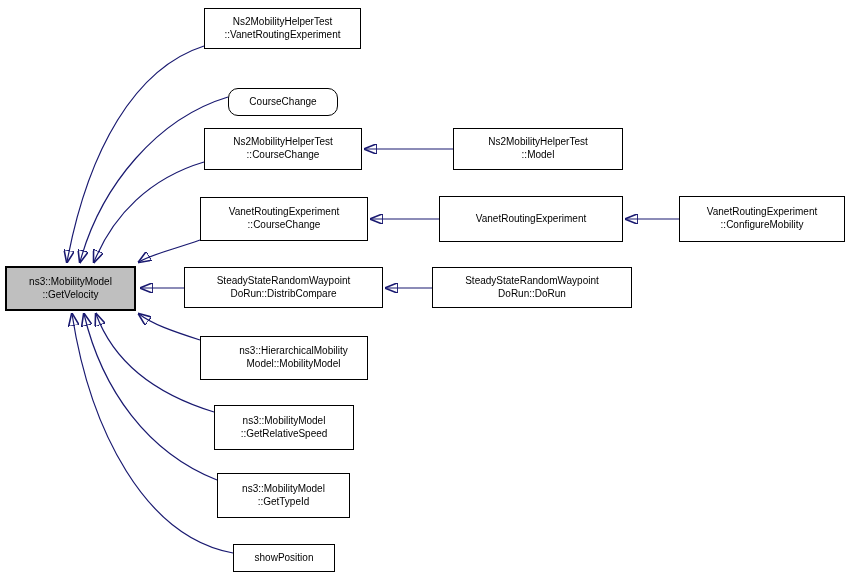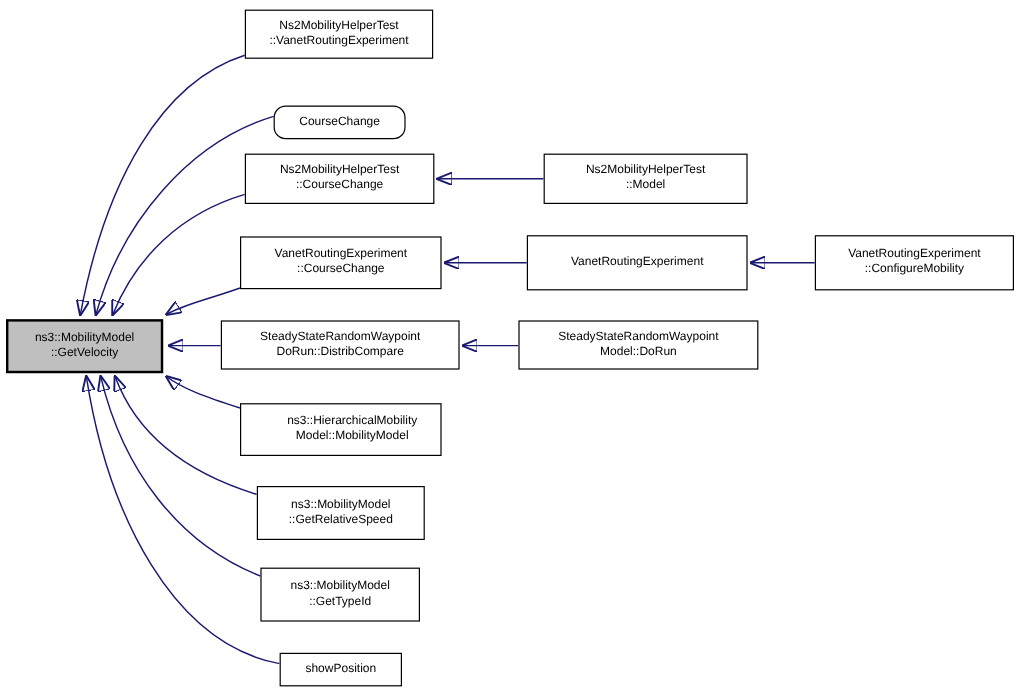--- a/index.html
+++ b/index.html
@@ -133,16 +133,16 @@
     <span>VanetRoutingExperiment</span>
   </div>
 
   <div class="node" style="left:679px; top:196px; width:166px; height:46px;">
     <span>VanetRoutingExperiment</span>
     <span>::ConfigureMobility</span>
   </div>
 
   <div class="node" style="left:432px; top:267px; width:200px; height:41px;">
     <span>SteadyStateRandomWaypoint</span>
-    <span>Model::DoRun</span>
+    <span>DoRun::DoRun</span>
   </div>
 
 </div>
 
 </body></html>

